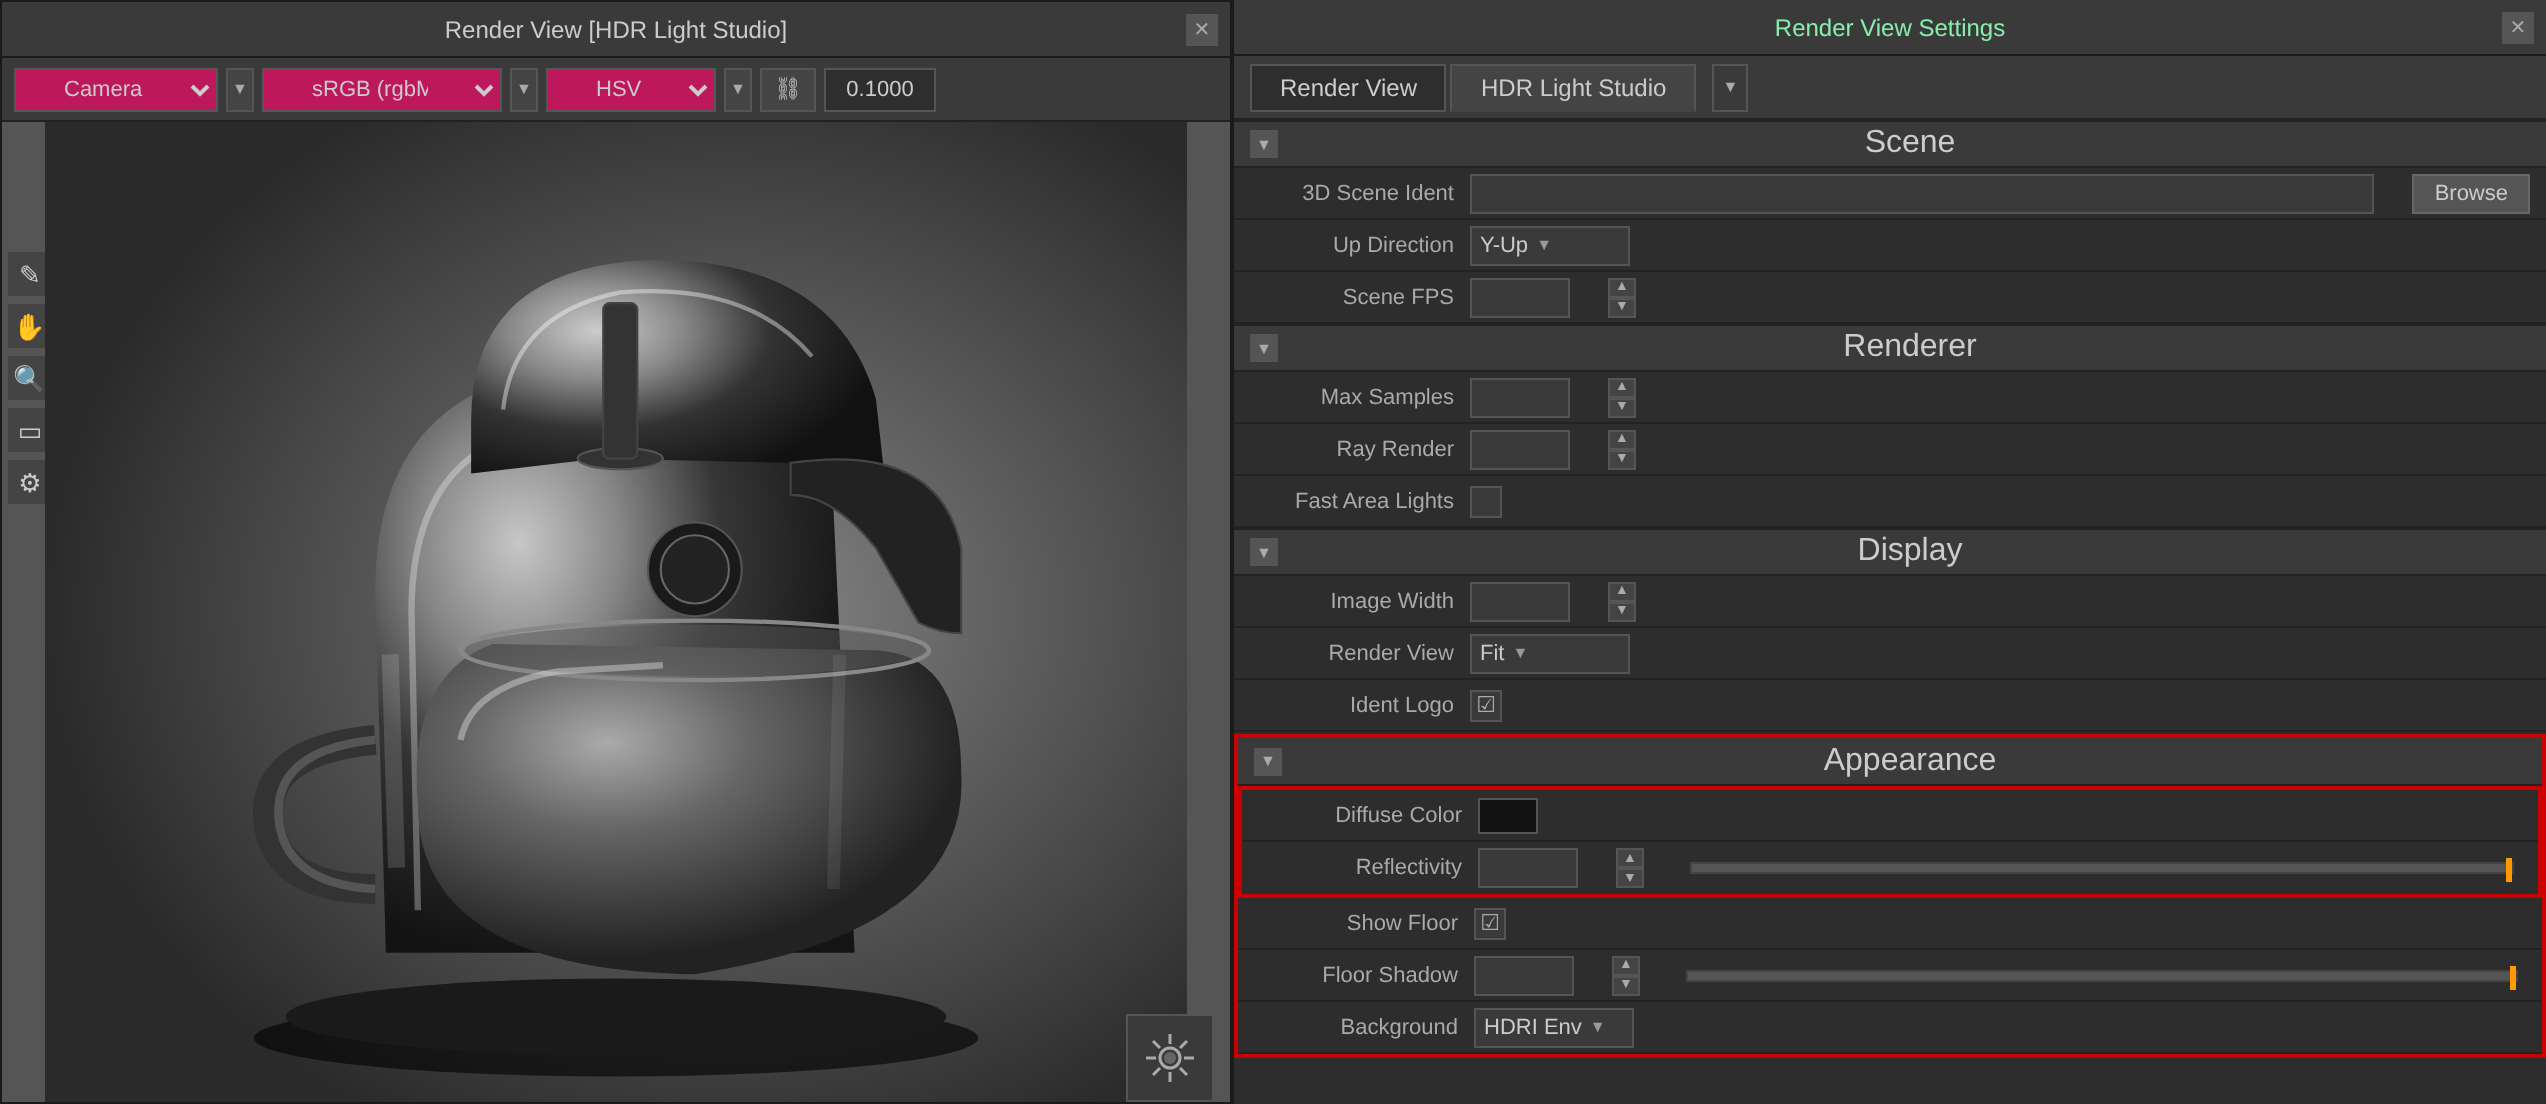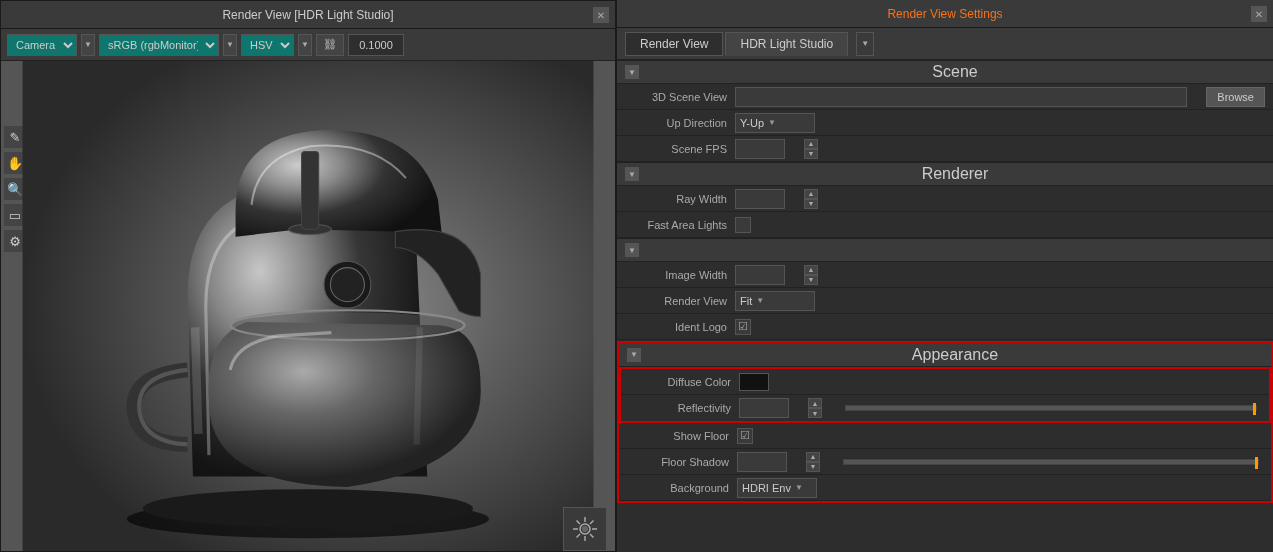--- a/index.html
+++ b/index.html
@@ -60,26 +60,26 @@
       background: #3a3a3a;
       height: 32px;
       display: flex;
       align-items: center;
       padding: 0 6px;
       gap: 4px;
       border-bottom: 1px solid #222;
     }
 
     .toolbar-dropdown {
-      background: #0f766e;
+      background: #be185d;
       border: 1px solid #555;
       color: #ccc;
       font-size: 11px;
       height: 22px;
-      padding: 0 4px;
+      padding: 0 20px;
       cursor: pointer;
     }
 
     .toolbar-dropdown-arrow {
       width: 14px;
       height: 22px;
       background: #444;
       border: 1px solid #555;
       display: flex;
       align-items: center;
@@ -173,21 +173,21 @@
       height: 28px;
       display: flex;
       align-items: center;
       justify-content: center;
       border-bottom: 1px solid #1a1a1a;
       position: relative;
     }
 
     .right-title-bar span {
       font-size: 12px;
-      color: #f97316;
+      color: #86efac;
     }
 
     .close-btn-right {
       position: absolute;
       right: 6px;
       top: 6px;
       width: 16px;
       height: 16px;
       background: #555;
       display: flex;
@@ -553,21 +553,21 @@
   </div>
 
   <div class="settings-content">
 
     <div class="section-header">
       <div class="section-arrow">▼</div>
       <span class="section-title">Scene</span>
     </div>
 
     <div class="settings-row">
-      <span class="row-label">3D Scene View</span>
+      <span class="row-label">3D Scene Ident</span>
       <div class="row-control">
         <input class="text-input" type="text" value="" style="flex: 1 1 0%;">
         <button class="browse-btn">Browse</button>
       </div>
     </div>
 
     <div class="settings-row">
       <span class="row-label">Up Direction</span>
       <div class="row-control">
         <div class="dropdown-control">
@@ -586,41 +586,52 @@
           <div class="spin-half">▼</div>
         </div>
       </div>
     </div>
 
     <div class="section-header">
       <div class="section-arrow">▼</div>
       <span class="section-title">Renderer</span>
     </div>
 
-
-    <div class="settings-row">
-      <span class="row-label">Ray Width</span>
+    <div class="settings-row">
+      <span class="row-label">Max Samples</span>
       <div class="row-control">
         <input class="number-input" type="text" style="">
         <div class="spin-pair">
           <div class="spin-half">▲</div>
           <div class="spin-half">▼</div>
         </div>
       </div>
     </div>
 
     <div class="settings-row">
+      <span class="row-label">Ray Render</span>
+      <div class="row-control">
+        <input class="number-input" type="text" style="">
+        <div class="spin-pair">
+          <div class="spin-half">▲</div>
+          <div class="spin-half">▼</div>
+        </div>
+      </div>
+    </div>
+
+    <div class="settings-row">
       <span class="row-label">Fast Area Lights</span>
       <div class="row-control">
         <div class="checkbox-ctrl"></div>
       </div>
     </div>
 
     <div class="section-header">
       <div class="section-arrow">▼</div>
+      <span class="section-title">Display</span>
     </div>
 
     <div class="settings-row">
       <span class="row-label">Image Width</span>
       <div class="row-control">
         <input class="number-input" type="text" style="">
         <div class="spin-pair">
           <div class="spin-half">▲</div>
           <div class="spin-half">▼</div>
         </div>

